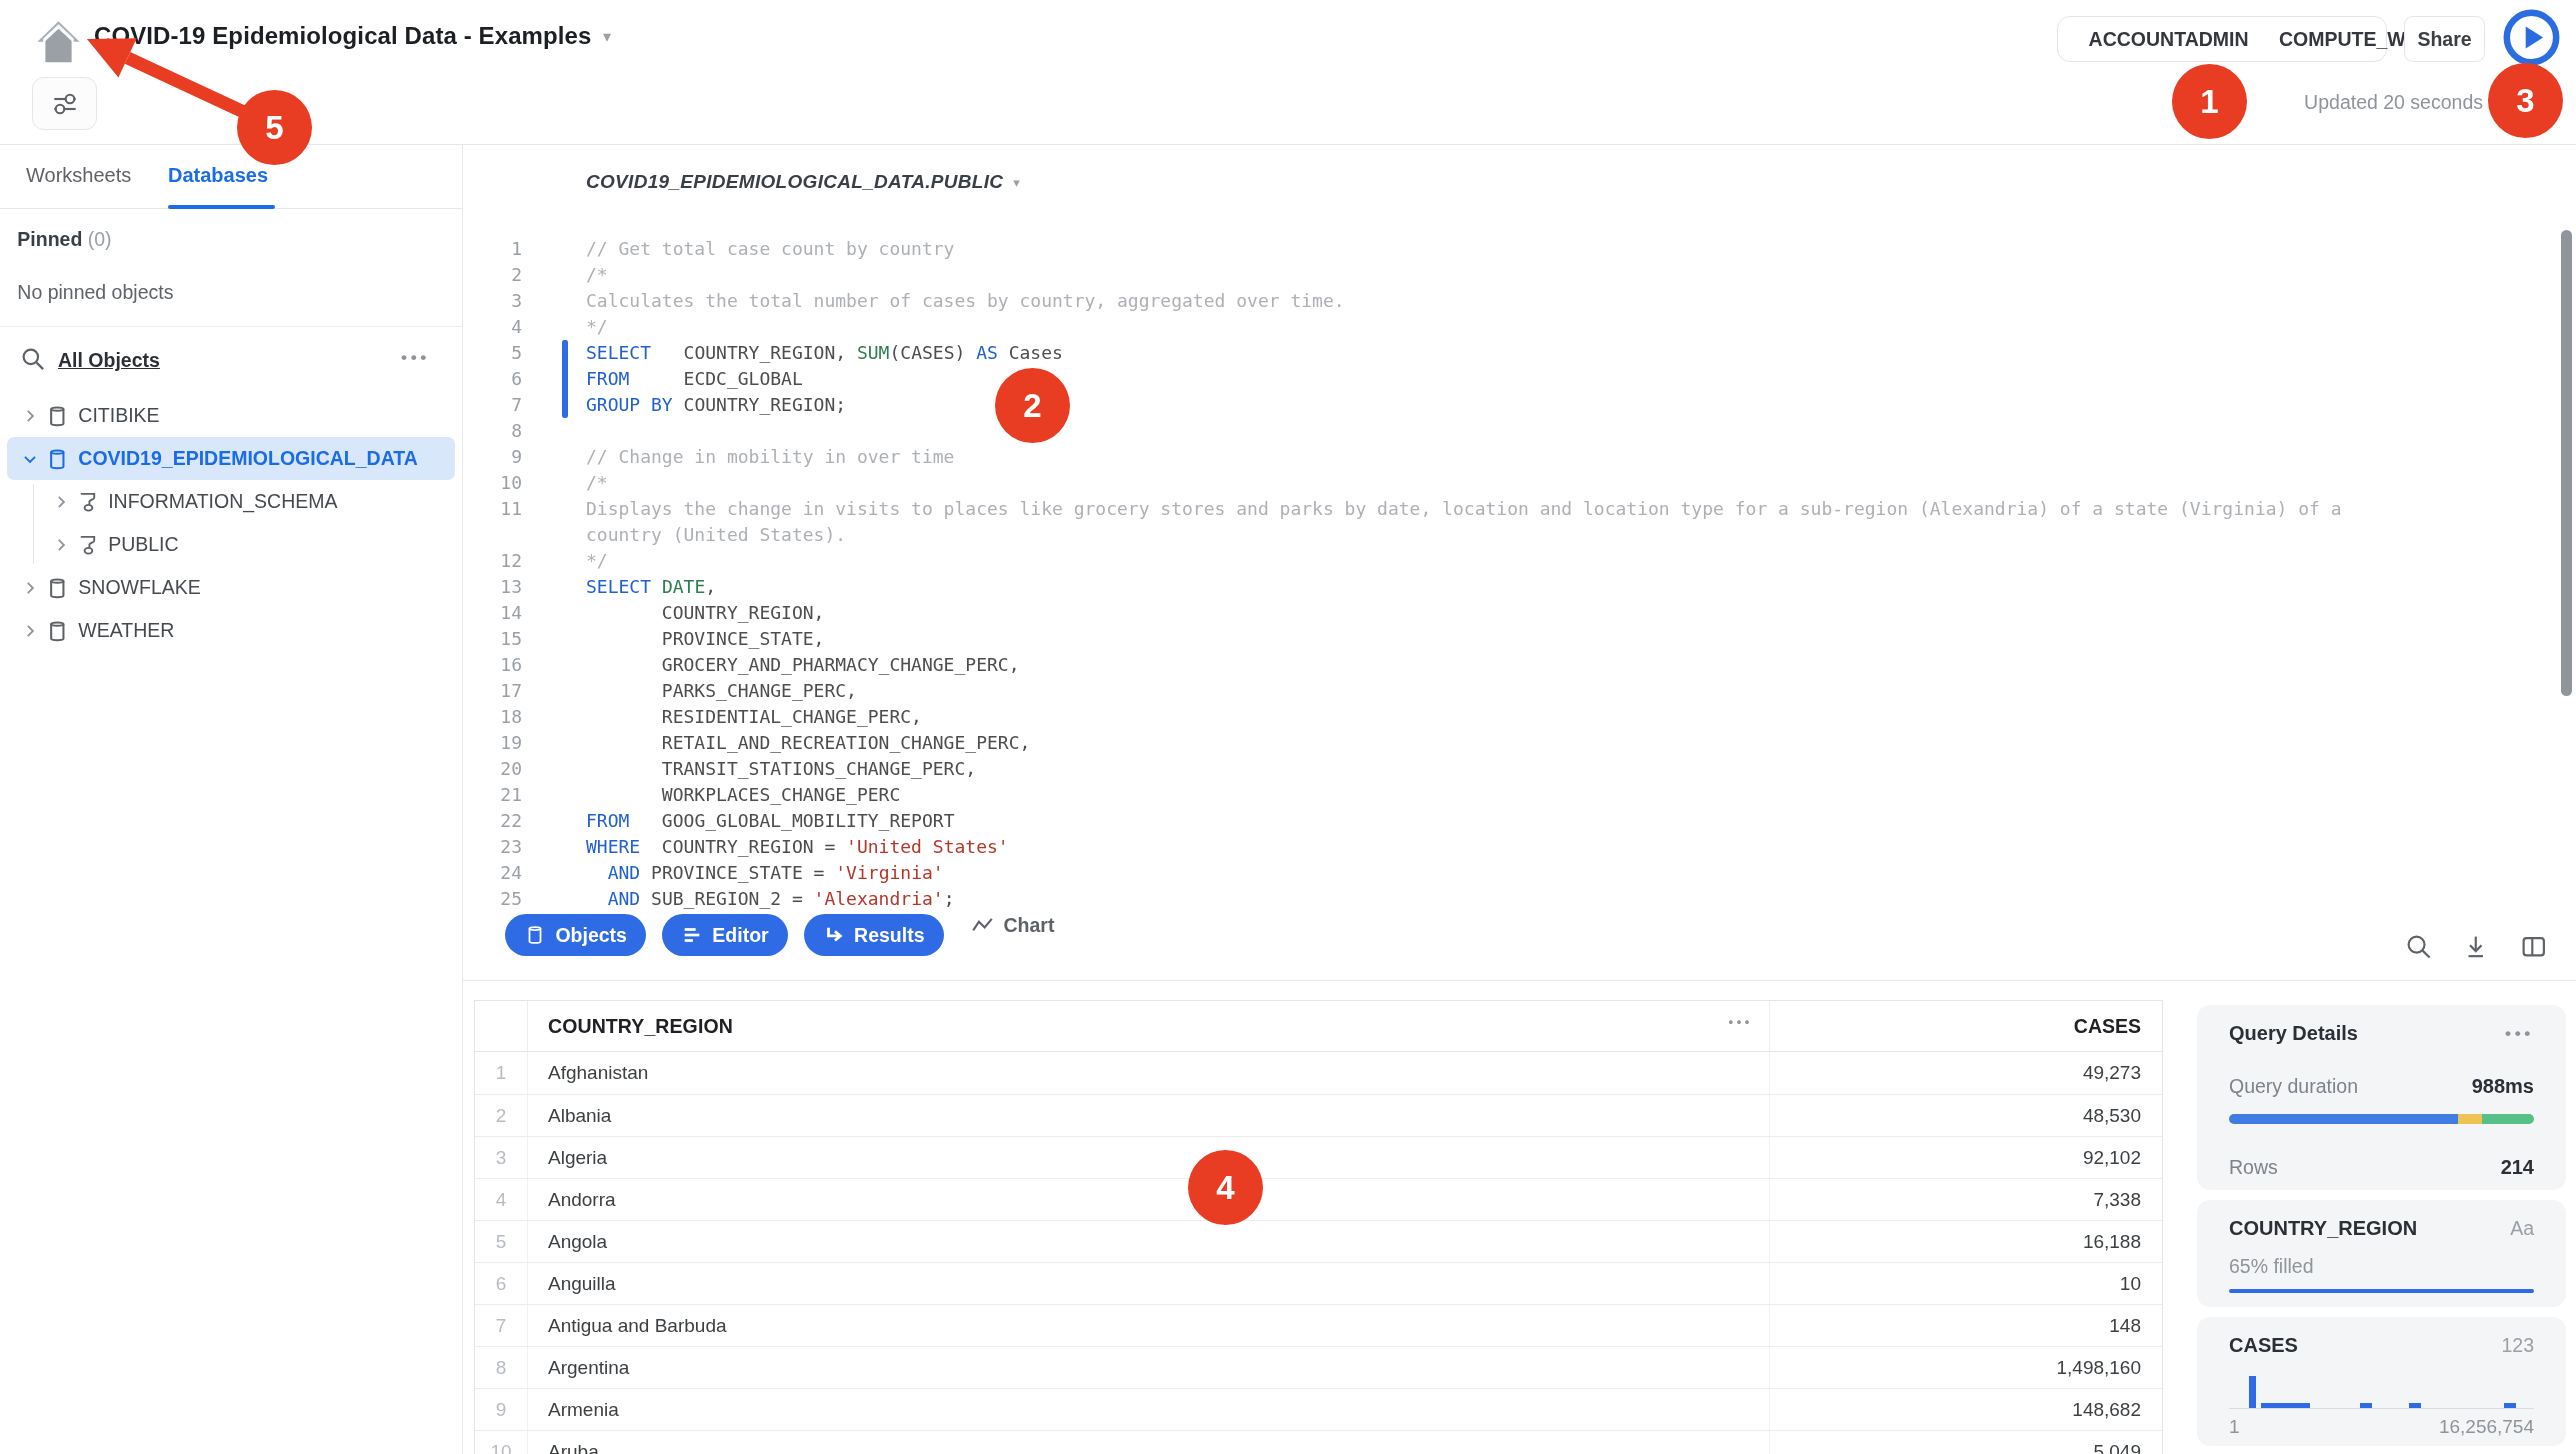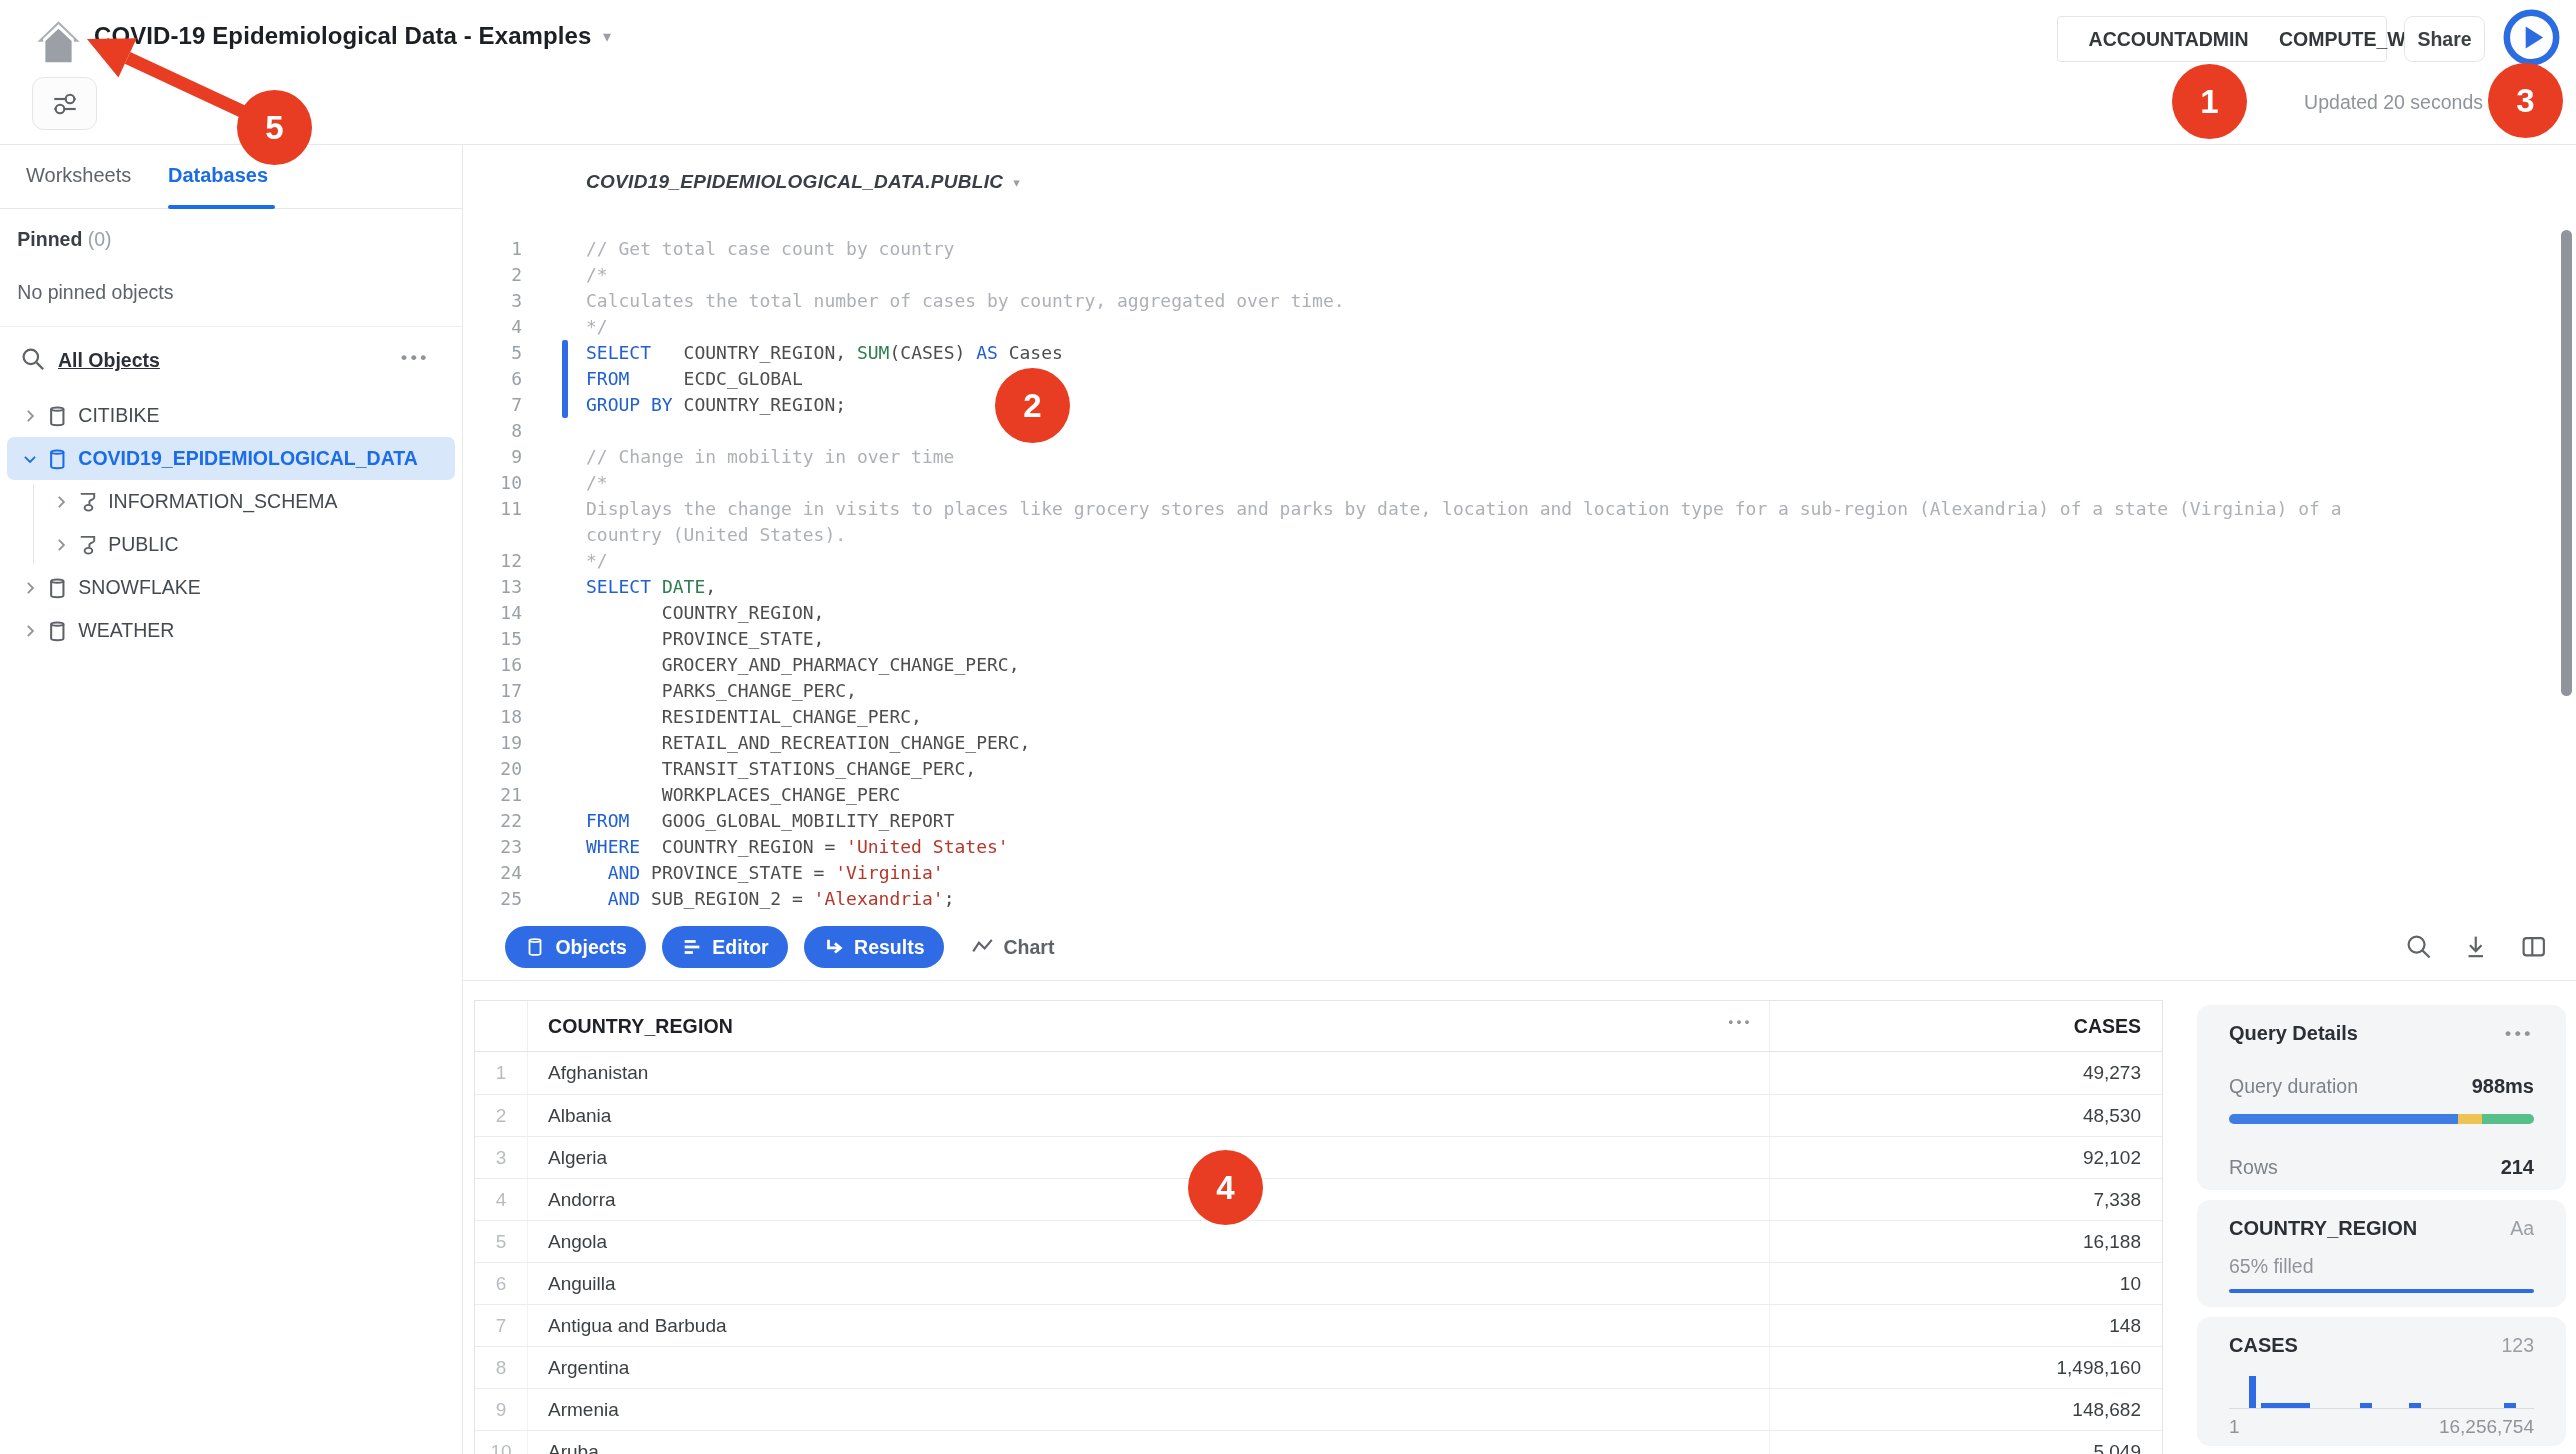--- a/index.html
+++ b/index.html
@@ -7,21 +7,21 @@
   body { font-family:"Liberation Sans", sans-serif; }
   #app { position:relative; width:2576px; height:1454px; background:#fff; overflow:hidden; }
 
   
   .header { position:absolute; left:0; top:0; width:2576px; height:145px; background:#fff; border-bottom:1.4px solid #e6e8ea; z-index:2; }
   .home-btn { position:absolute; left:33px; top:17.3px; width:51px; height:51px; cursor:pointer; }
   .title-wrap { position:absolute; left:94px; top:22px; display:flex; align-items:center; gap:11.6px; }
   .title { font-size:24px; font-weight:600; color:#1c1f23; letter-spacing:0.1px; }
   .caret { font-size:16px; color:#9aa0a6; }
   .settings-btn { position:absolute; left:32px; top:77px; width:65px; height:53px; border:1.4px solid #e3e6e8; border-radius:11.6px; background:#fcfcfc; display:flex; align-items:center; justify-content:center; }
-  .role-pill { position:absolute; left:2057px; top:16px; width:330px; height:46px; border:1.4px solid #e3e6e8; border-radius:4px; display:flex; align-items:center; gap:11.6px; padding:0 19px; background:#fff; cursor:pointer; }
+  .role-pill { position:absolute; left:2057px; top:16px; width:330px; height:46px; border:1.4px solid #e3e6e8; border-radius:13px; display:flex; align-items:center; gap:11.6px; padding:0 19px; background:#fff; cursor:pointer; }
   .role-pill .lbl { font-size:19.5px; font-weight:600; color:#34383d; }
   .green-dot { width:10px; height:10px; border-radius:50%; background:#34b26b; margin-left:7.2px; }
   .share-btn { position:absolute; left:2404px; top:16px; width:81px; height:46px; border:1.4px solid #e3e6e8; border-radius:8.7px; font-size:19.5px; font-weight:600; color:#3c4043; display:flex; align-items:center; justify-content:center; background:#fff; cursor:pointer; }
   .play-btn { position:absolute; left:2501px; top:7.2px; width:61px; height:61px; cursor:pointer; }
   .updated { position:absolute; right:93px; top:91px; font-size:19.5px; color:#8f949b; }
 
   
   .sidebar { position:absolute; left:0; top:145px; width:463px; height:1310px; border-right:1.4px solid #e6e8ea; background:#fff; }
   .side-tabs { position:relative; height:64px; border-bottom:1.4px solid #e6e8ea; }
   .tab-worksheets { position:absolute; left:26px; top:19px; font-size:20px; font-weight:500; color:#5f6368; cursor:pointer; }
@@ -47,21 +47,21 @@
   .editor { position:absolute; left:463px; top:145px; width:2113px; height:770px; background:#fff; }
   .context { position:absolute; left:123px; top:26px; display:flex; align-items:center; gap:10px; cursor:pointer; }
   .context .ctx-lbl { font-size:19px; font-weight:600; color:#3a3f47; letter-spacing:0.3px;font-style:italic; }
   .gutter { position:absolute; left:0; top:91px; width:59px; text-align:right; font-family:"DejaVu Sans Mono", monospace; font-size:18px; line-height:26px; color:#9aa0a6; white-space:pre; }
   .code { position:absolute; left:123px; top:91px; font-family:"DejaVu Sans Mono", monospace; font-size:18px; line-height:26px; color:#4d4d4d; white-space:pre; }
   .tok-kw { color:#2160d3; } .tok-fn { color:#2e7d4f; } .tok-str { color:#b6372a; } .tok-cmt { color:#adb0b5; } .tok-pl { color:#4d4d4d; }
   .stmt-bar { position:absolute; left:99px; top:195px; width:5.8px; height:78px; background:#2e6be4; border-radius:2.2px; }
   .vscroll { position:absolute; left:2098px; top:85px; width:11px; height:466px; background:#90959c; border-radius:5.8px; }
 
   
-  .toolbar { position:absolute; left:463px; top:914px; width:2113px; height:67px; border-bottom:1.4px solid #e6e8ea; display:flex; align-items:center; padding-left:42px; gap:16px; background:#fff; }
+  .toolbar { position:absolute; left:463px; top:914px; width:2113px; height:67px; border-bottom:1.4px solid #e6e8ea; display:flex; align-items:flex-start; padding-left:42px; gap:16px; background:#fff; }
   .pill { height:42px; border-radius:21px; background:#2e6be4; color:#fff; font-size:19.5px; font-weight:600; display:inline-flex; align-items:center; gap:9.4px; padding:0 19px; cursor:pointer; }
   .chart-tab { display:inline-flex; align-items:center; gap:9.4px; color:#5f6368; font-size:19.5px; font-weight:600; margin-left:11.6px; cursor:pointer; }
   .toolbar-icons { position:absolute; right:29px; top:0; height:100%; display:flex; align-items:center; gap:30px; }
   .tool-ico { cursor:pointer; display:flex; }
 
   
   .results { position:absolute; left:463px; top:982px; width:1735px; height:473px; overflow:hidden; background:#fff; }
   .rtable { position:absolute; left:11px; top:18px; width:1689px; border:1.4px solid #e2e4e7; background:#fff; }
   .thead { display:grid; grid-template-columns:52px 1242px 394px; height:51px; border-bottom:1.4px solid #e2e4e7; align-items:center; }
   .th-name { position:relative; padding-left:20px; font-size:19.5px; font-weight:700; color:#202124; letter-spacing:0.1px; border-left:0.7px solid #eceef0; height:100%; display:flex; align-items:center; }

